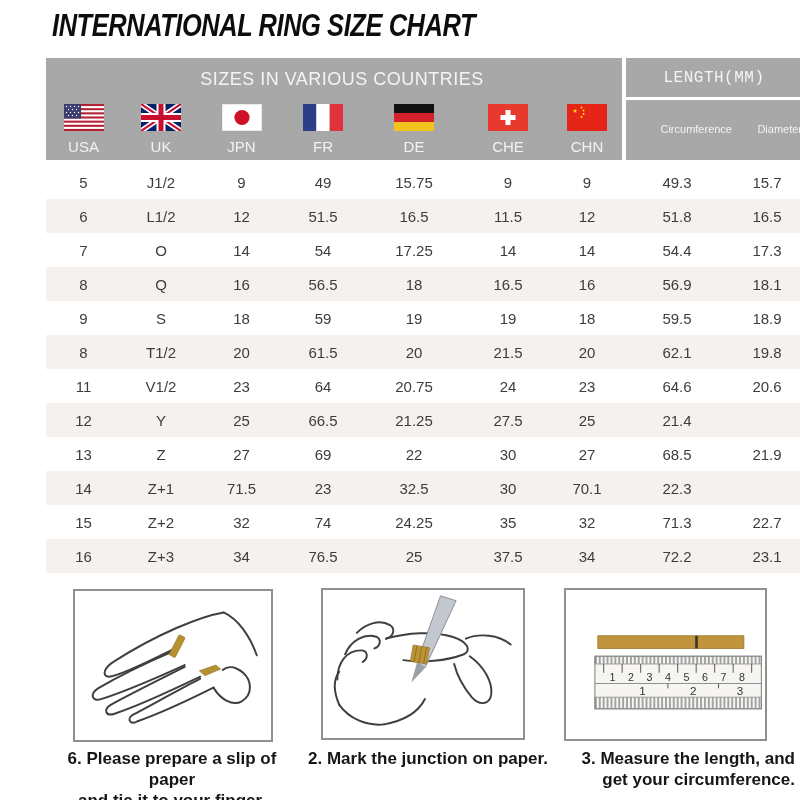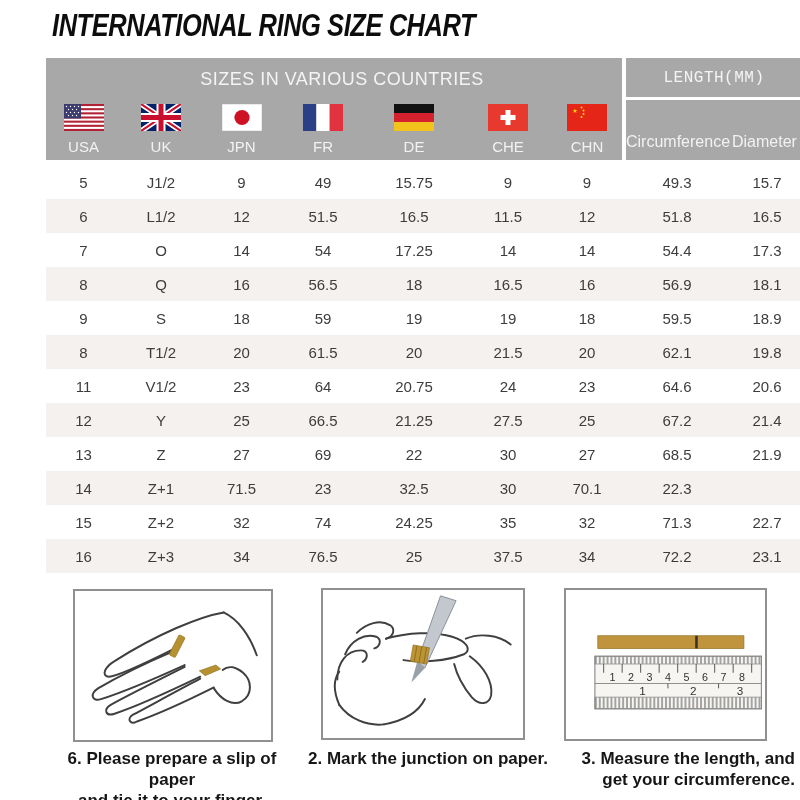--- a/index.html
+++ b/index.html
@@ -17,21 +17,21 @@
   }
 
   
   .hdr-left  { position:absolute; left:22px;  top:58px; width:576px; height:102px; background:#a8a8a8; }
   .hdr-right-top    { position:absolute; left:602px; top:58px;  width:176px; height:39px; background:#a8a8a8;
                       display:flex; align-items:center; justify-content:center;font-family:Liberation Mono, monospace; }
   .hdr-right-bottom { position:absolute; left:602px; top:100px; width:176px; height:60px; background:#a8a8a8;
                       display:grid; grid-template-columns:106px 70px; align-items:end; }
   .grp-label { color:#f4f4f4; font-size:18px; letter-spacing:0.5px; }
   .len-label { color:#f4f4f4; font-size:16px; letter-spacing:0.5px; }
-  .sub-label { color:#f2f2f2; font-size:16px; text-align:left; padding-bottom:9px; }
+  .sub-label { color:#f2f2f2; font-size:11px; text-align:right; padding-bottom:25px; }
 
   .countries-title { position:absolute; left:0; top:0; width:100%; height:42px;
                      display:flex; align-items:center; justify-content:center;padding-left:8px; }
   .flags-grid { position:absolute; left:0; top:42px; width:576px; height:60px;
                 display:grid; grid-template-columns:75px 80px 81px 82px 100px 88px 70px; }
   .flag-cell { display:flex; flex-direction:column; align-items:center; }
   .flag-cell svg { width:40px; height:27px; display:block; margin-top:4px; }
   .flag-code { color:#f2f2f2; font-size:15px; margin-top:7px;text-align:center; }
 
   
@@ -251,21 +251,20 @@
         <div class="tcell">20.6</div>
       </div>
       <div class="trow alt">
         <div class="tcell">12</div>
         <div class="tcell">Y</div>
         <div class="tcell">25</div>
         <div class="tcell">66.5</div>
         <div class="tcell">21.25</div>
         <div class="tcell">27.5</div>
         <div class="tcell">25</div>
-        <div class="tcell">67.2</div>
         <div class="tcell">21.4</div>
       </div>
       <div class="trow">
         <div class="tcell">13</div>
         <div class="tcell">Z</div>
         <div class="tcell">27</div>
         <div class="tcell">69</div>
         <div class="tcell">22</div>
         <div class="tcell">30</div>
         <div class="tcell">27</div>

